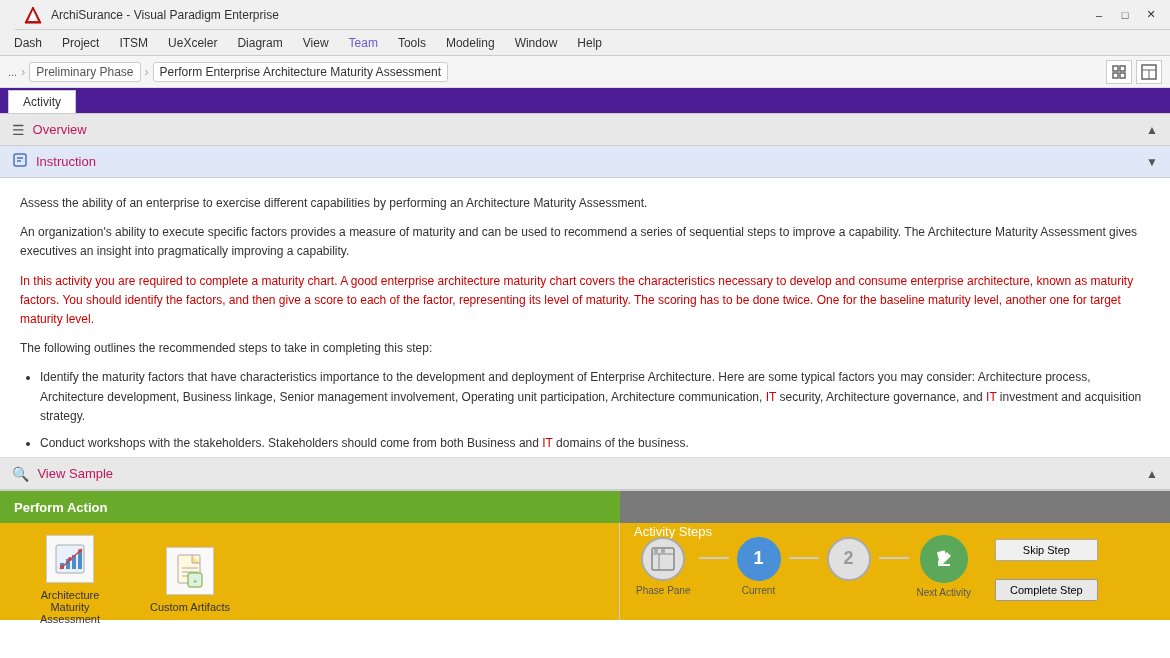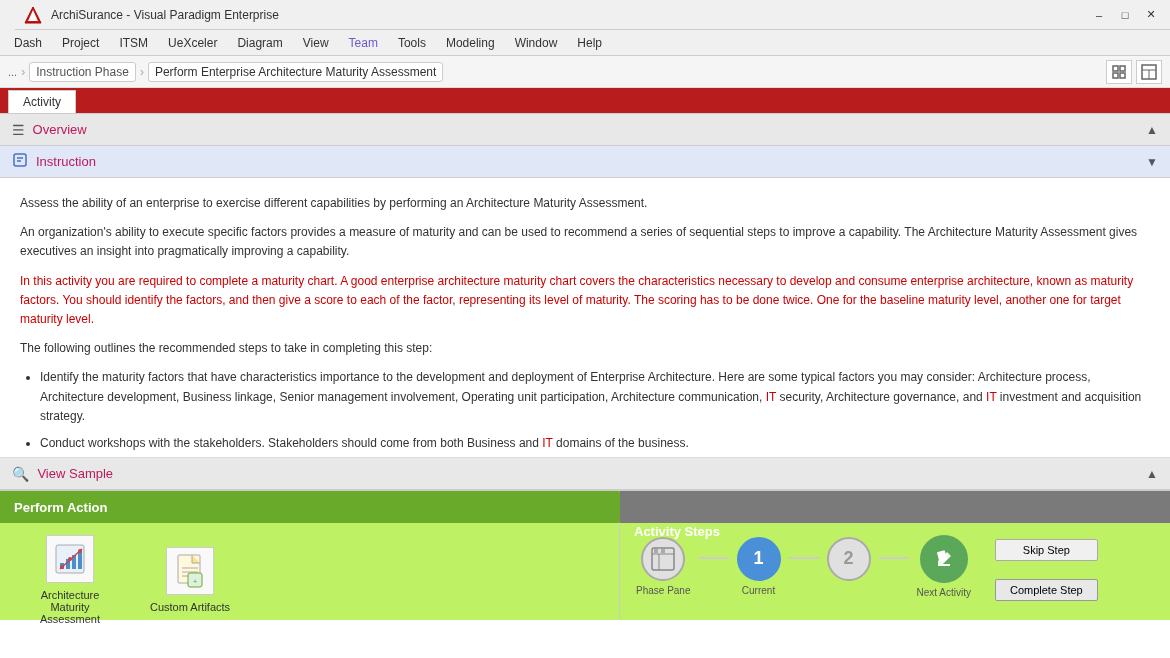--- a/index.html
+++ b/index.html
@@ -64,21 +64,21 @@
     }
     .bc-item.active { color: #333; }
     .bc-icons { display: flex; gap: 4px; }
     .bc-icon-btn {
       width: 26px; height: 24px; display: flex; align-items: center; justify-content: center;
       border: 1px solid #ccc; background: #fff; cursor: pointer; font-size: 13px;
     }
 
     
     #activity-tab-bar {
-      background: #b91c1c;
+      background: #4c1d95;
       height: 26px;
       display: flex;
       align-items: flex-end;
       padding: 0 8px;
       border-bottom: 1px solid #ccc;
     }
     .activity-tab {
       padding: 4px 14px;
       font-size: 12px;
       background: #fff;
@@ -138,21 +138,21 @@
       border-bottom: 1px solid #ccc;
       cursor: pointer;
       justify-content: space-between;
     }
     .view-sample-left { display: flex; align-items: center; gap: 8px; }
 
     
     #bottom-panel {
       display: flex;
       height: 130px;
-      background: #bef264;
+      background: #eab308;
       border-top: 1px solid #ccc;
     }
 
     
     #perform-action {
       width: 620px;
       padding: 0;
       border-right: 1px solid #ccc;
     }
     .perform-action-header {
@@ -213,21 +213,21 @@
       content: '';
       position: absolute;
       right: -18px;
       top: 0;
       width: 0; height: 0;
       border-top: 16px solid transparent;
       border-bottom: 16px solid transparent;
       border-left: 18px solid #7a7a7a;
       z-index: 1;
     }
-    .activity-steps-title { color: white; font-size: 13px; font-weight: bold; margin-top: 48px; }
+    .activity-steps-title { color: white; font-size: 13px; font-weight: normal; margin-top: 48px; }
     .activity-steps-content {
       display: flex;
       align-items: center;
       padding: 8px 16px;
       gap: 8px;
     }
 
     
     .step-item {
       display: flex;
@@ -323,21 +323,21 @@
   <div class="menu-item">Tools</div>
   <div class="menu-item">Modeling</div>
   <div class="menu-item">Window</div>
   <div class="menu-item">Help</div>
 </div>
 
 <div id="breadcrumb-bar">
   <div class="breadcrumb-nav">
     <span class="bc-dots">...</span>
     <span class="bc-arrow">›</span>
-    <span class="bc-item">Instruction Phase</span>
+    <span class="bc-item">Preliminary Phase</span>
     <span class="bc-arrow">›</span>
     <span class="bc-item active">Perform Enterprise Architecture Maturity Assessment</span>
   </div>
   <div class="bc-icons">
     <div class="bc-icon-btn">
       <svg width="16" height="16" viewBox="0 0 16 16">
         <rect x="2" y="2" width="5" height="5" fill="none" stroke="#666" stroke-width="1.5"></rect>
         <rect x="9" y="2" width="5" height="5" fill="none" stroke="#666" stroke-width="1.5"></rect>
         <rect x="2" y="9" width="5" height="5" fill="none" stroke="#666" stroke-width="1.5"></rect>
         <rect x="9" y="9" width="5" height="5" fill="none" stroke="#666" stroke-width="1.5"></rect>

